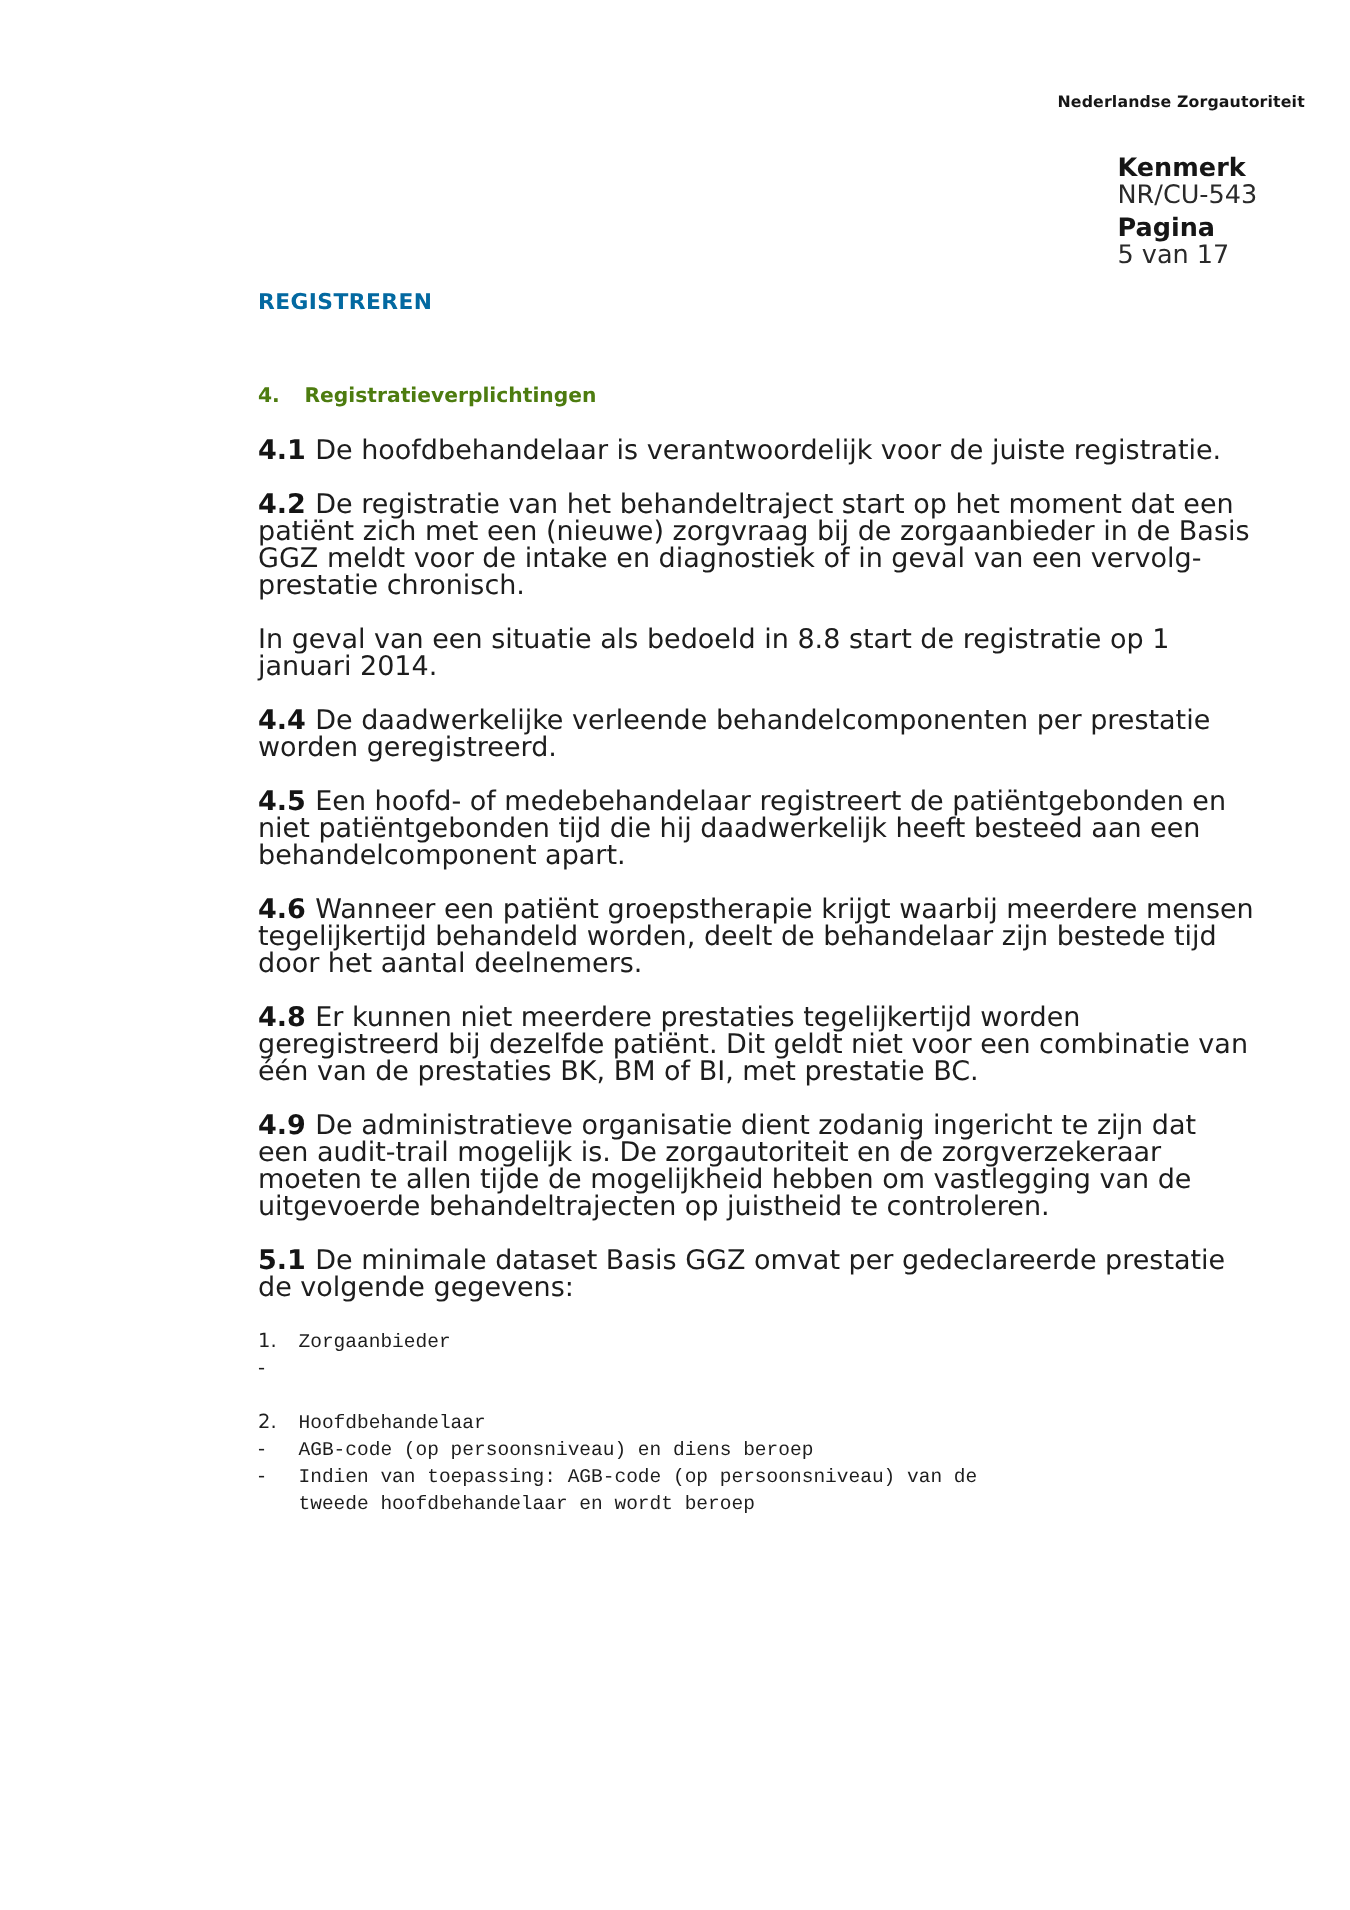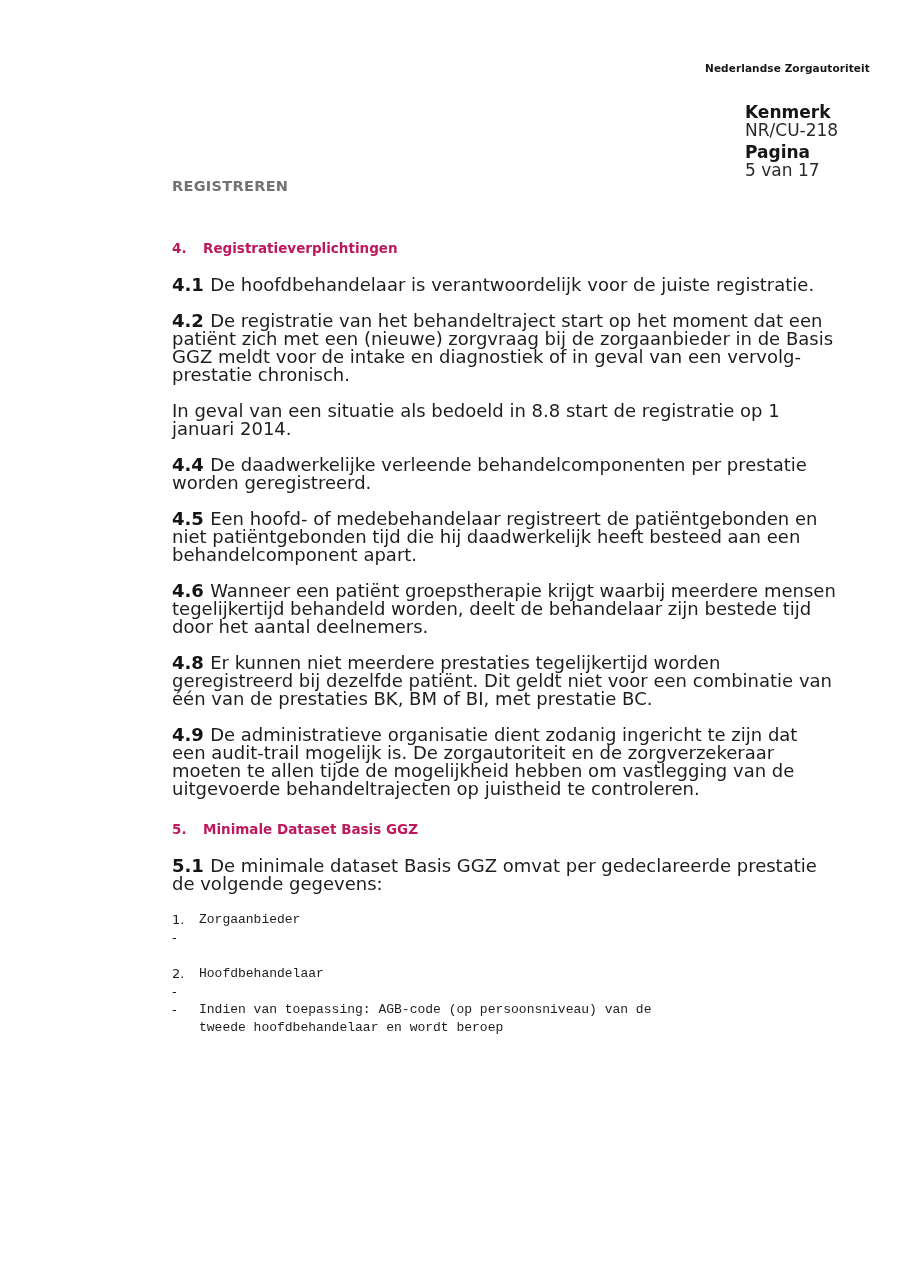--- a/index.html
+++ b/index.html
@@ -24,25 +24,25 @@
   }
   .meta-label { font-weight: bold; color: #161616; display: block; }
   .meta-value { display: block; color: #2a2a2a; }
   .meta-pair + .meta-pair { margin-top: 4px; }
 
   
   .content {
     position: absolute; left: 172px; top: 178px; width: 520px;
   }
   .chapter-title {
-    font-size: 14.5px; font-weight: bold; color: #737373;
-    line-height: 17px; margin: 0 0 44px 0; letter-spacing: 0.3px;
+    font-size: 14.5px; font-weight: bold; color: #0369a1;
+    line-height: 17px; margin: 16px 0 44px 0; letter-spacing: 0.3px;
   }
   .sec-heading {
-    font-size: 13.5px; font-weight: bold; color: #be185d;
+    font-size: 13.5px; font-weight: bold; color: #4d7c0f;
     line-height: 18px; margin: 0 0 19px 0;
   }
   .sec-heading .secnum { display: inline-block; width: 31px; }
   .sec-heading.sec-5 { margin-top: 22px; }
 
   .para {
     font-size: 18px; line-height: 18px; margin: 0 0 18px 0;
     white-space: pre; color: #1d1d1d;
   }
   .para .pnum { font-weight: bold; color: #141414; }
@@ -53,21 +53,21 @@
   .li .marker { flex: none; width: 27px; }
   .li .litext { white-space: pre; font-family: Liberation Mono, monospace; }
 </style>
 </head>
 <body>
 
 <div class="org-name">Nederlandse Zorgautoriteit</div>
 <div class="meta-block">
   <div class="meta-pair">
     <span class="meta-label">Kenmerk</span>
-    <span class="meta-value">NR/CU-218</span>
+    <span class="meta-value">NR/CU-543</span>
   </div>
   <div class="meta-pair">
     <span class="meta-label">Pagina</span>
     <span class="meta-value">5 van 17</span>
   </div>
 </div>
 
 <div class="content">
 
   <h1 class="chapter-title">REGISTREREN</h1>
@@ -101,41 +101,39 @@
 
   <p class="para"><b class="pnum">4.8 </b><span>Er kunnen niet meerdere prestaties tegelijkertijd worden
 geregistreerd bij dezelfde patiënt. Dit geldt niet voor een combinatie van
 één van de prestaties BK, BM of BI, met prestatie BC.</span></p>
 
   <p class="para"><b class="pnum">4.9 </b><span>De administratieve organisatie dient zodanig ingericht te zijn dat
 een audit-trail mogelijk is. De zorgautoriteit en de zorgverzekeraar
 moeten te allen tijde de mogelijkheid hebben om vastlegging van de
 uitgevoerde behandeltrajecten op juistheid te controleren.</span></p>
 
-  <h2 class="sec-heading sec-5">
-    <span class="secnum">5.</span><span>Minimale Dataset Basis GGZ</span>
-  </h2>
 
   <p class="para"><b class="pnum">5.1 </b><span>De minimale dataset Basis GGZ omvat per gedeclareerde prestatie
 de volgende gegevens:</span></p>
 
   <div class="mds-list">
     <div class="li">
       <span class="marker">1.</span>
       <span class="litext">Zorgaanbieder</span>
     </div>
     <div class="li">
       <span class="marker">-</span>
     </div>
     <div class="li li-gap">
       <span class="marker">2.</span>
       <span class="litext">Hoofdbehandelaar</span>
     </div>
     <div class="li">
       <span class="marker">-</span>
+      <span class="litext">AGB-code (op persoonsniveau) en diens beroep</span>
     </div>
     <div class="li">
       <span class="marker">-</span>
       <span class="litext">Indien van toepassing: AGB-code (op persoonsniveau) van de
 tweede hoofdbehandelaar en wordt beroep</span>
     </div>
   </div>
 
 </div>
 

